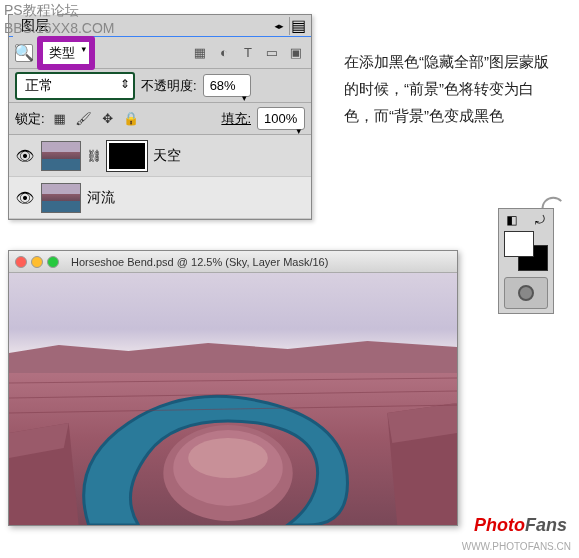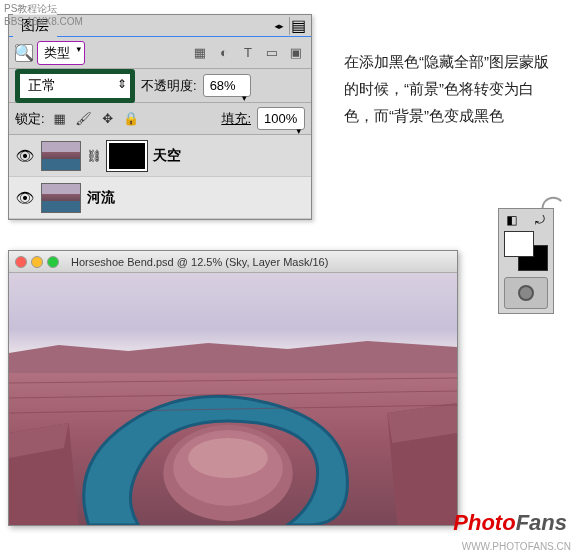--- a/index.html
+++ b/index.html
@@ -1,59 +1,59 @@
 <!DOCTYPE html>
 <html><head>
 <meta charset="utf-8">
 <style>
 * { margin: 0; padding: 0; box-sizing: border-box; font-family: "Microsoft YaHei", Arial, sans-serif; }
 body { width: 579px; height: 558px; background: #fff; position: relative; overflow: hidden; }
 
-.watermark-tl { position: absolute; top: 2px; left: 4px; font-size: 10px; color: #888; z-index: 100; }
+.watermark-tl { position: absolute; top: 2px; left: 4px; font-size: 14px; color: #888; z-index: 100; }
 .watermark-br { position: absolute; bottom: 6px; right: 8px; font-size: 10px; color: #aaa; z-index: 100; text-align: center; }
-.photofans { position: absolute; bottom: 22px; right: 12px; font-size: 22px; font-style: italic; font-weight: bold; z-index: 100; margin-left: 6px; }
+.photofans { position: absolute; bottom: 22px; right: 12px; font-size: 18px; font-style: italic; font-weight: bold; z-index: 100; margin-left: 6px; }
 .photofans .red { color: #d00; }
 .photofans .gray { color: #555; }
 
 .layers-panel {
   position: absolute; top: 14px; left: 8px; width: 304px;
   background: #d4d4d4; border: 1px solid #888;
   box-shadow: 2px 2px 4px rgba(0,0,0,0.2);
 }
 .panel-header { display: flex; align-items: center; height: 22px; border-bottom: 1px solid #3b82f6; padding: 0 4px; }
 .panel-tab { background: #d4d4d4; padding: 2px 8px; font-size: 14px; border-top: 1px solid #eee; }
 .panel-collapse { margin-left: auto; width: 12px; height: 12px; display: flex; align-items: center; justify-content: center; font-size: 9px; }
 .panel-menu { width: 18px; height: 18px; border-left: 1px solid #999; display: flex; align-items: center; justify-content: center; margin-left: 4px; }
 
 .filter-row { display: flex; align-items: center; padding: 4px 6px; gap: 4px; border-bottom: 1px solid #aaa; height: 32px; }
 .filter-search { width: 18px; height: 18px; border: 1px solid #888; background: #fff; border-radius: 2px; display: flex; align-items: center; justify-content: center; }
-.filter-select { background: #fff; border: 1px solid #a21caf; padding: 2px 14px 2px 6px; font-size: 13px; border-radius: 3px; position: relative; text-align: center; }
+.filter-select { background: #fff; border: 6px solid #a21caf; padding: 2px 14px 2px 6px; font-size: 13px; border-radius: 3px; position: relative; text-align: center; }
 .filter-select::after { content: "▾"; position: absolute; right: 3px; font-size: 9px; }
 .filter-icons { display: flex; gap: 6px; margin-left: auto; }
 .filter-icon { width: 18px; height: 18px; display: flex; align-items: center; justify-content: center; font-size: 13px; color: #555; }
 
 .blend-row { display: flex; align-items: center; padding: 4px 6px; gap: 6px; border-bottom: 1px solid #aaa; height: 34px; }
-.blend-select { background: #fff; border: 5px solid #14532d; padding: 3px 16px 3px 8px; font-size: 14px; border-radius: 3px; position: relative; flex: 1; max-width: 120px; }
+.blend-select { background: #fff; border: 2px solid #14532d; padding: 3px 16px 3px 8px; font-size: 14px; border-radius: 3px; position: relative; flex: 1; max-width: 120px; }
 .blend-select::after { content: "⇕"; position: absolute; right: 3px; font-size: 12px; }
 .label { font-size: 13px; }
 .opacity-box { background: #fff; border: 1px solid #888; padding: 3px 16px 3px 6px; font-size: 13px; border-radius: 3px; position: relative; width: 48px; }
 .opacity-box::after { content: "▾"; position: absolute; right: 3px; font-size: 9px; }
 
 .lock-row { display: flex; align-items: center; padding: 4px 6px; gap: 6px; border-bottom: 1px solid #aaa; height: 32px; }
 .lock-icons { display: flex; gap: 6px; }
 .lock-icon { width: 18px; height: 18px; display: flex; align-items: center; justify-content: center; font-size: 13px; color: #333; }
 
 .layer-list { background: #e8e8e8; }
 .layer-row { display: flex; align-items: center; padding: 4px 6px; gap: 6px; border-bottom: 1px solid #c8c8c8; height: 42px; }
 .layer-row.selected { background: #dcdcdc; }
 .visibility { width: 20px; height: 20px; display: flex; align-items: center; justify-content: center; font-size: 15px; }
 .thumb { width: 40px; height: 30px; border: 1px solid #666; background: linear-gradient(to bottom, #b8a8c0 35%, #8a5a6a 36%, #6a4a5a 60%, #3a6a8a 61%); }
 .link-icon { width: 14px; font-size: 12px; display: flex; align-items: center; justify-content: center; }
 .mask-thumb { width: 40px; height: 30px; border: 2px solid #fff; background: #000; box-shadow: 0 0 0 1px #333; }
-.layer-name { font-size: 14px; flex: 1; font-weight: bold; }
+.layer-name { font-size: 14px; flex: 1; }
 
 .doc-window {
   position: absolute; top: 250px; left: 8px; width: 450px;
   background: #e8e8e8; border: 1px solid #888;
   box-shadow: 2px 2px 6px rgba(0,0,0,0.3);
 }
 .doc-titlebar { display: flex; align-items: center; height: 22px; padding: 0 6px; gap: 4px; background: linear-gradient(#eee, #d4d4d4); border-bottom: 1px solid #aaa; }
 .traffic { width: 12px; height: 12px; border-radius: 50%; border: 1px solid #999; }
 .traffic.close { background: #ff5f56; }
 .traffic.min { background: #ffbd2e; }

